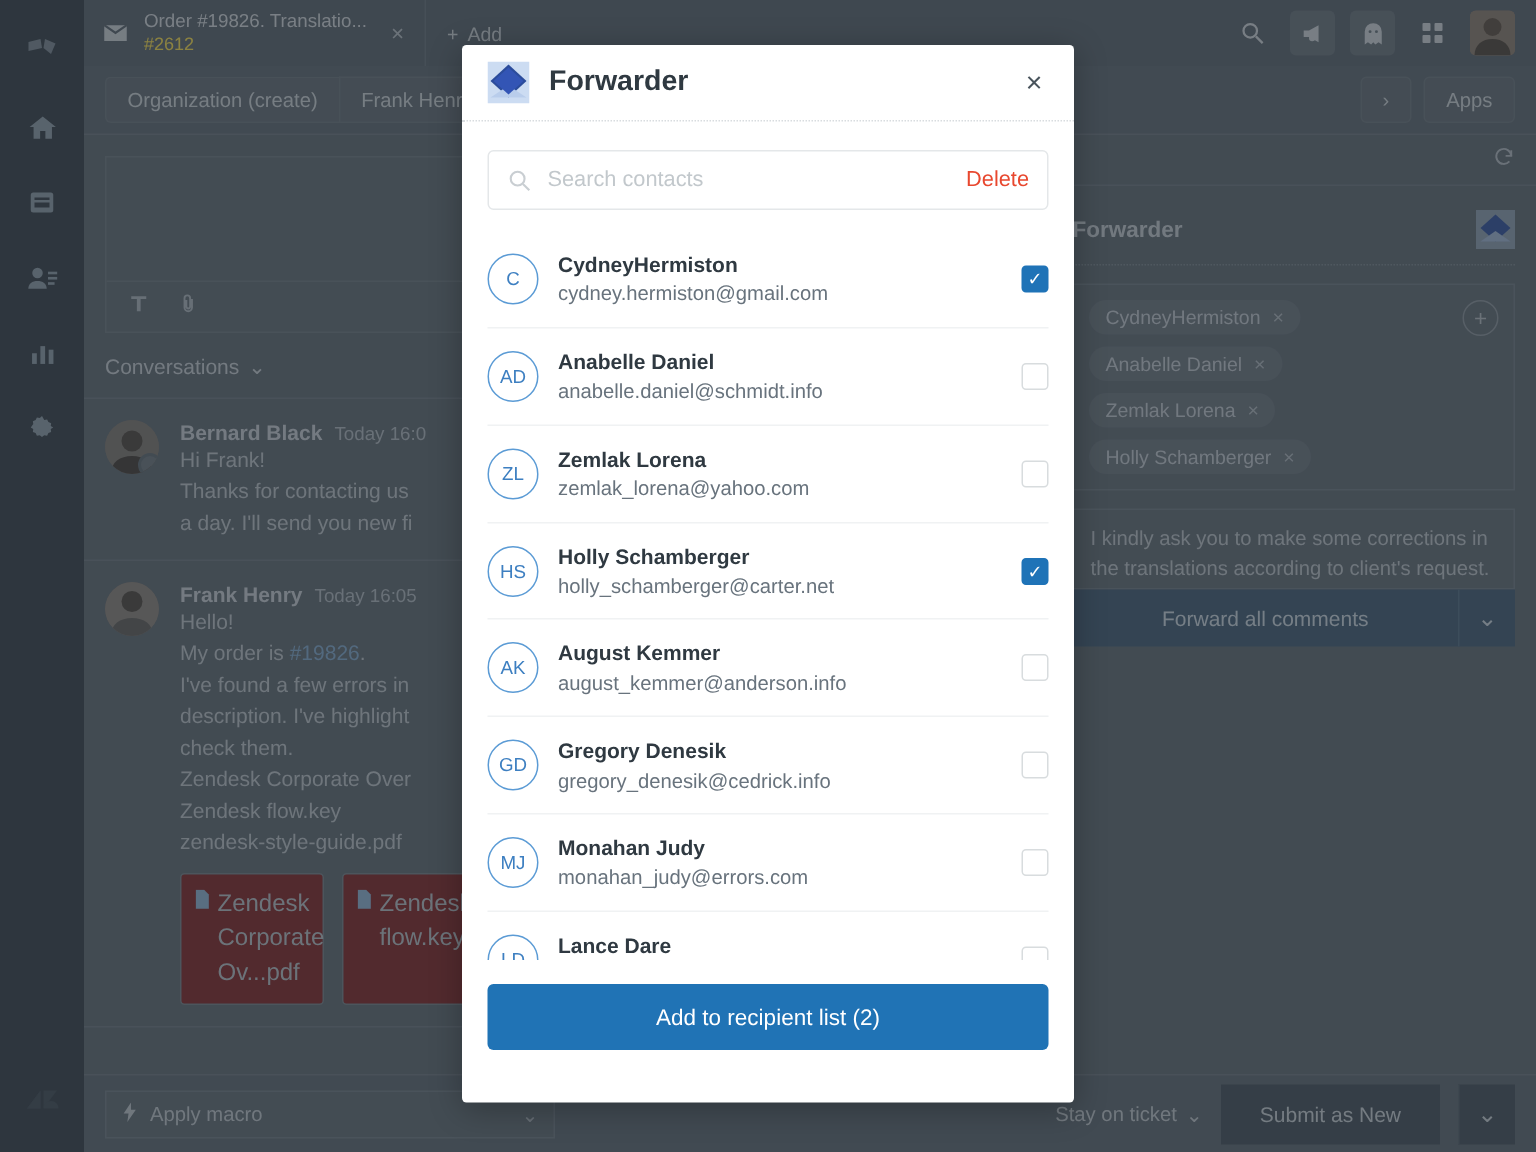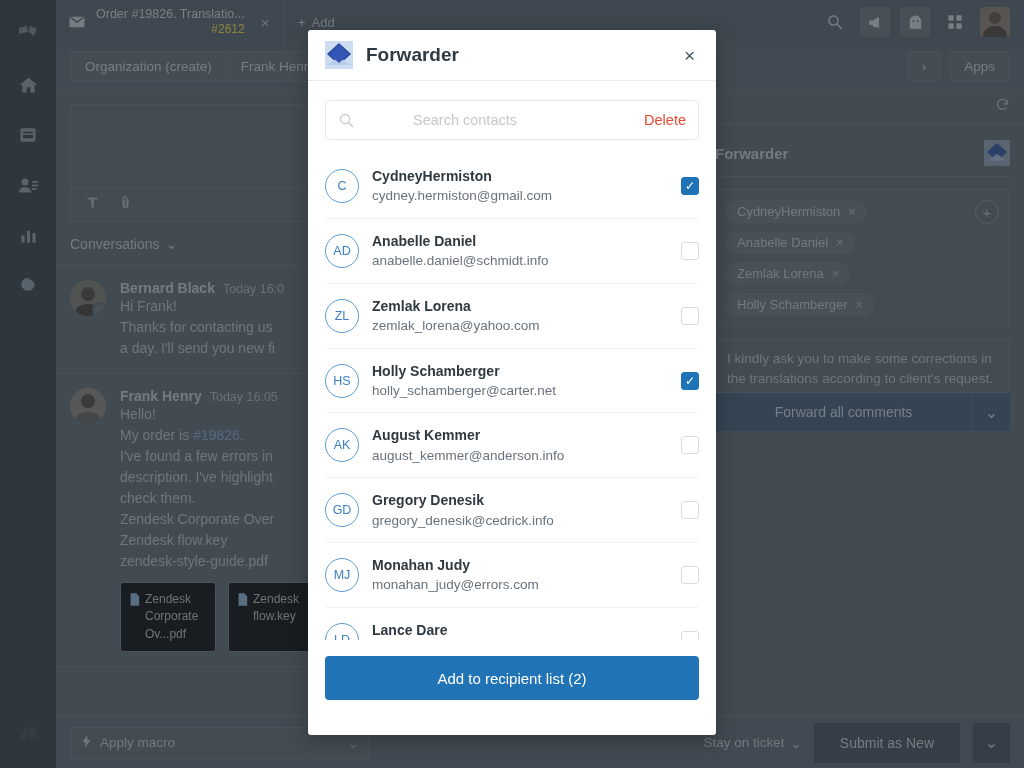--- a/index.html
+++ b/index.html
@@ -26,21 +26,21 @@
   .rail-spacer { flex: 1; }
 
   .right-area { flex: 1; display: flex; flex-direction: column; height: 768px; }
 
   .topbar {
     height: 44px; background: #555f68; display: flex; align-items: stretch;
     flex: 0 0 44px; color: #c3c9ce;
   }
   .tab {
     display: flex; align-items: center; gap: 10px; padding: 0 12px;
-    border-right: 1px solid #657078; min-width: 228px; text-align: right;
+    border-right: 1px solid #657078; min-width: 228px;
   }
   .tab-icon { color: #cfd4d8; display: flex; }
   .tab-texts { display: flex; flex-direction: column; line-height: 1.25; }
   .tab-title { font-size: 12.5px; color: #d6dadd; white-space: nowrap;
     overflow: hidden; text-overflow: ellipsis; max-width: 150px; }
   .tab-sub { font-size: 12px; color: #fde047; }
   .tab-close { margin-left: 6px; font-size: 15px; color: #b7bec4; }
   .add-tab { display: flex; align-items: center; gap: 6px; padding: 0 14px;
     font-size: 13px; color: #ccd2d6; }
   .topbar-spacer { flex: 1; }
@@ -88,22 +88,22 @@
   .msg-avatar .badge { position: absolute; right: -2px; bottom: -2px; width: 16px;
     height: 16px; border-radius: 50%; background: #6b747b; border: 2px solid #5c666e; }
   .msg-main { min-width: 0; flex: 1; }
   .msg-head { display: flex; align-items: baseline; gap: 8px; }
   .msg-author { font-size: 14px; font-weight: bold; color: #c9cfd4; }
   .msg-time { font-size: 12.5px; color: #b0b8be; }
   .msg-line { font-size: 14px; color: #bcc3c8; line-height: 1.5; white-space: nowrap; }
   .msg-link { color: #7fa9cf; }
   .attach-row { display: flex; gap: 12px; margin-top: 10px; }
   .attach {
-    width: 96px; background: #000000; border: 1px solid #727c83; border-radius: 3px;
-    padding: 8px; font-size: 12px; color: #b7bec4; line-height: 1.45;
+    width: 96px; background: #7f1d1d; border: 1px solid #727c83; border-radius: 3px;
+    padding: 8px; font-size: 16px; color: #b7bec4; line-height: 1.45;
   }
   .attach .fn { display: flex; gap: 5px; }
 
   .side-col { width: 324px; flex: 0 0 324px; background: #5c666e;
     border-left: 1px solid #6a747c; display: flex; flex-direction: column; }
   .side-sub { height: 34px; display: flex; align-items: center; justify-content: flex-end;
     padding: 0 14px; color: #b3bac0; border-bottom: 1px solid #6a747c; }
   .app-card { margin: 10px 14px 0 14px; }
   .app-card-head { display: flex; align-items: center; justify-content: space-between;
     padding: 6px 0 10px 0; border-bottom: 1px dotted #79838a; }
@@ -158,21 +158,21 @@
     padding: 0 17px; gap: 13px; border-bottom: 1px dotted #d8dcdf; }
   .m-logo { width: 28px; height: 28px; flex: 0 0 28px; }
   .m-title { font-size: 19px; font-weight: bold; color: #2f3941; flex: 1; }
   .m-close { font-size: 19px; color: #49545c; line-height: 1; padding: 4px; }
 
   .m-searchwrap { padding: 19px 17px 14px 17px; }
   .m-search { height: 40px; border: 1px solid #e4e7e9; border-radius: 4px;
     display: flex; align-items: center; padding: 0 12px; gap: 10px; }
   .m-search-icon { color: #c9ced2; display: flex; }
   .m-search-input { flex: 1; border: none; outline: none; font-size: 14.5px;
-    color: #2f3941; font-family: "Liberation Sans", sans-serif; background: transparent; margin-left: 48px; }
+    color: #2f3941; font-family: "Liberation Sans", sans-serif; background: transparent; }
   .m-search-input::placeholder { color: #c2c8cc; }
   .m-delete { font-size: 14.5px; color: #e8482f; }
 
   .m-list { flex: 1; overflow-y: auto; padding: 0 17px; }
   .c-row { display: flex; align-items: center; gap: 13px; padding: 12px 0;
     border-bottom: 1px solid #f0f2f3; }
   .c-av { width: 34px; height: 34px; flex: 0 0 34px; border-radius: 50%;
     border: 1px solid #5b9bd5; color: #3d7fc1; display: flex; align-items: center;
     justify-content: center; font-size: 12.5px; }
   .c-info { flex: 1; min-width: 0; }

